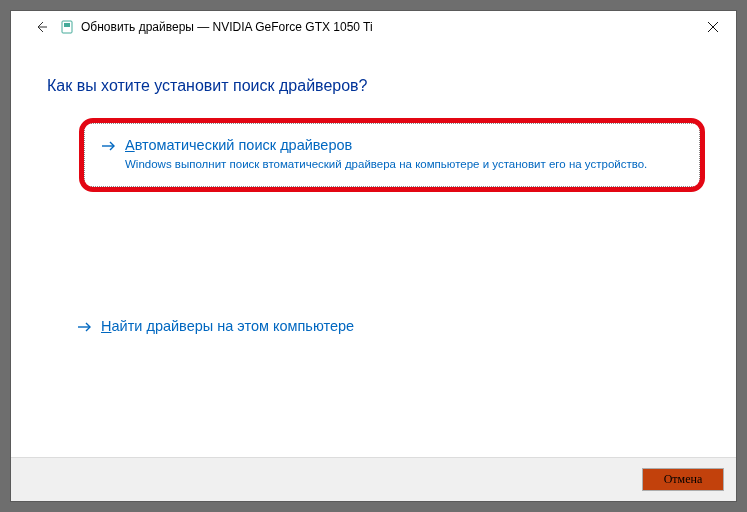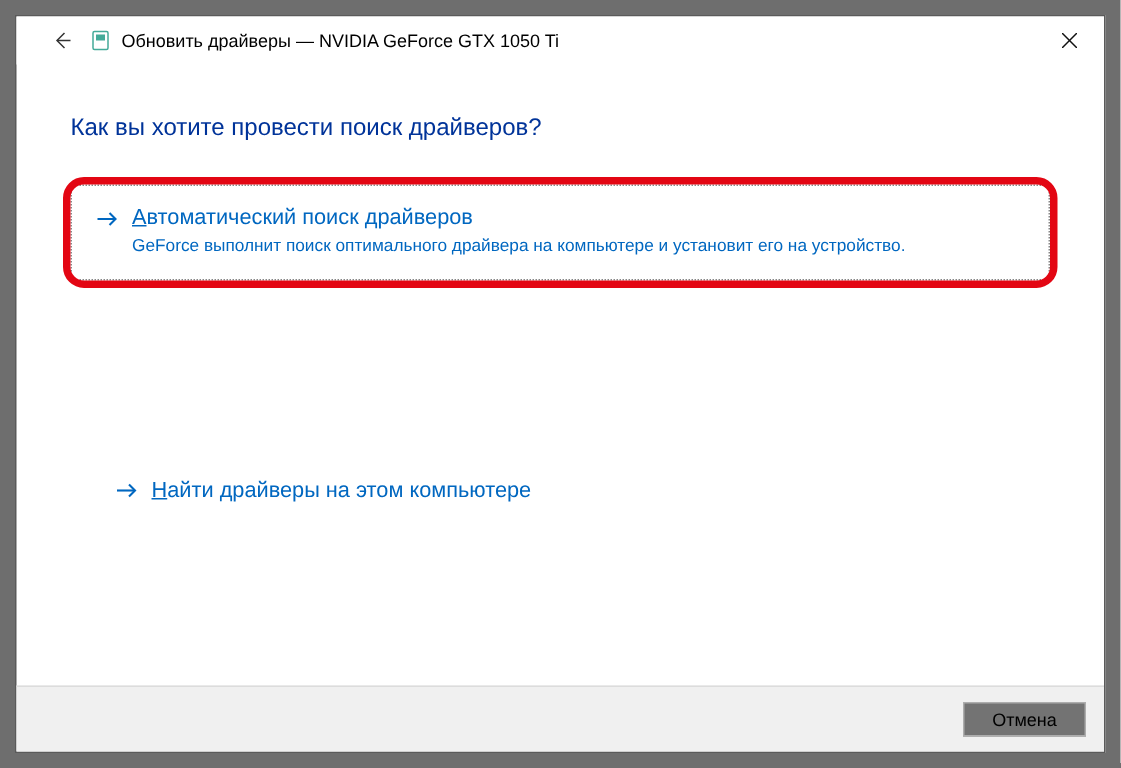--- a/index.html
+++ b/index.html
@@ -74,20 +74,21 @@
   .option {
     display: flex;
     align-items: flex-start;
     padding: 12px 14px 14px 14px;
     cursor: pointer;
     margin-bottom: 8px;
   }
   .option.selected {
     border: 1px dotted #888;
     position: relative;
+    margin-left: 37px;
   }
   .highlight-ring {
     position: absolute;
     inset: -6px;
     border: 5px solid #e30613;
     border-radius: 14px;
     pointer-events: none;
   }
   .opt-arrow {
     width: 20px;
@@ -112,42 +113,41 @@
   }
   .opt-desc {
     font-size: 11.5px;
     color: #0067c0;
     margin-top: 1px;
     line-height: 1.35;
   }
   .option2 {
     margin-top: 118px;
     margin-left: 14px;
-    align-items: flex-end;
   }
   .footer {
     position: absolute;
     bottom: 0;
     left: 0;
     right: 0;
     height: 44px;
     background: #f0f0f0;
     border-top: 1px solid #dcdcdc;
     display: flex;
     align-items: center;
     justify-content: flex-end;
     padding-right: 12px;
   }
   .cancel-btn {
     min-width: 82px;
     height: 23px;
-    background: #737373;
+    background: #c2410c;
     border: 1px solid #adadad;
     font-size: 12px;
-    font-family: Liberation Sans, sans-serif;
+    font-family: Liberation Serif, serif;
     cursor: pointer;
     padding: 0 10px;
   }
 </style>
 </head>
 <body>
 
 <div class="window">
 
   <div class="titlebar">
@@ -167,33 +167,33 @@
     <div class="close-btn">
       <svg width="10" height="10" viewBox="0 0 10 10">
         <line x1="0" y1="0" x2="10" y2="10" stroke="#111" stroke-width="1"></line>
         <line x1="10" y1="0" x2="0" y2="10" stroke="#111" stroke-width="1"></line>
       </svg>
     </div>
   </div>
 
   <div class="content">
 
-    <h1 class="heading">Как вы хотите провести поиск драйверов?</h1>
+    <h1 class="heading">Как вы хотите установит поиск драйверов?</h1>
 
     <div class="option selected">
       <div class="highlight-ring"></div>
       <span class="opt-arrow">
         <svg width="18" height="18" viewBox="0 0 18 18">
           <line x1="2" y1="9" x2="14" y2="9" stroke="#0067c0" stroke-width="1.4"></line>
           <path d="M10 5 L14 9 L10 13" stroke="#0067c0" stroke-width="1.4" fill="none"></path>
         </svg>
       </span>
       <div class="opt-text">
         <div class="opt-title"><span class="accel">А</span><span>втоматический поиск драйверов</span></div>
-        <div class="opt-desc">GeForce выполнит поиск оптимального драйвера на компьютере и установит его на устройство.</div>
+        <div class="opt-desc">Windows выполнит поиск втоматический драйвера на компьютере и установит его на устройство.</div>
       </div>
     </div>
 
     <div class="option option2">
       <span class="opt-arrow">
         <svg width="18" height="18" viewBox="0 0 18 18">
           <line x1="2" y1="9" x2="14" y2="9" stroke="#0067c0" stroke-width="1.4"></line>
           <path d="M10 5 L14 9 L10 13" stroke="#0067c0" stroke-width="1.4" fill="none"></path>
         </svg>
       </span>

